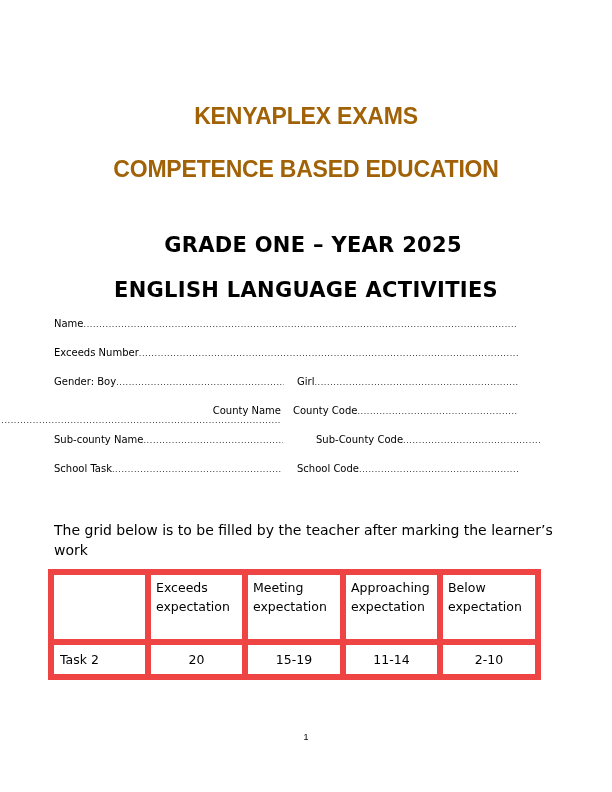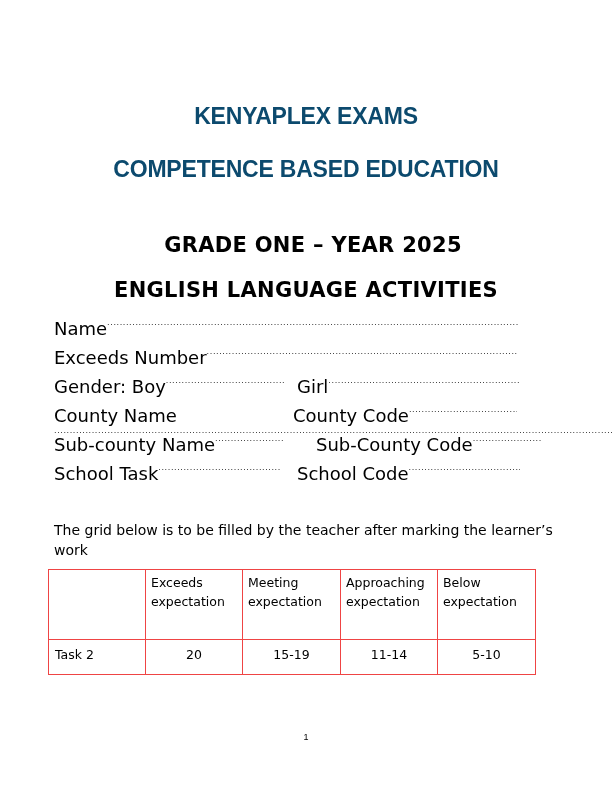--- a/index.html
+++ b/index.html
@@ -14,35 +14,35 @@
       overflow: hidden;
       color: #000;
     }
     .abs { position: absolute; }
     .title-main {
       left: 0; width: 612px; text-align: center;
       font-family: "Liberation Sans", sans-serif;
       font-weight: bold;
       font-size: 23px;
       letter-spacing: -0.2px;
-      color: #0c4a6e;
+      color: #a16207;
     }
     .title-comic {
       left: 0; width: 612px; text-align: center;
       font-family: "DejaVu Sans", sans-serif;
       font-weight: bold;
       font-size: 21px;
       letter-spacing: 0.3px;
     }
     .field-line {
       font-family: "DejaVu Sans", sans-serif;
-      font-size: 18px;
+      font-size: 10px;
       white-space: nowrap;
       display: flex;
-      align-items: flex-start;
+      align-items: flex-end;
     }
     .field-label { flex: none; }
     .dots {
       flex: 1 1 auto;
       overflow: hidden;
       font-size: 8px;
       letter-spacing: 0.6px;
       color: #222;
     }
     .dots::after {
@@ -55,21 +55,21 @@
       line-height: 20px;
     }
     table.grid {
       position: absolute;
       left: 48px; top: 569px;
       border-collapse: collapse;
       font-family: "DejaVu Sans", sans-serif;
       font-size: 12.5px;
     }
     table.grid td {
-      border: 1px solid #ef4444;
+      border: 6px solid #ef4444;
       padding: 0;
       vertical-align: top;
     }
     .hdr-cell {
       padding: 3px 0 0 5px !important;
       line-height: 19px;
     }
     .row-label {
       padding: 7px 0 0 6px !important;
     }
@@ -167,18 +167,18 @@
     <td class="hdr-cell">
       <div>Below</div>
       <div>expectation</div>
     </td>
   </tr>
   <tr style="height:35px;">
     <td class="row-label">Task 2</td>
     <td class="val">20</td>
     <td class="val">15-19</td>
     <td class="val">11-14</td>
-    <td class="val">5-10</td>
+    <td class="val">2-10</td>
   </tr>
 </tbody>
   </table>
 
 <div class="abs page-num">1</div>
 
 </body></html>

